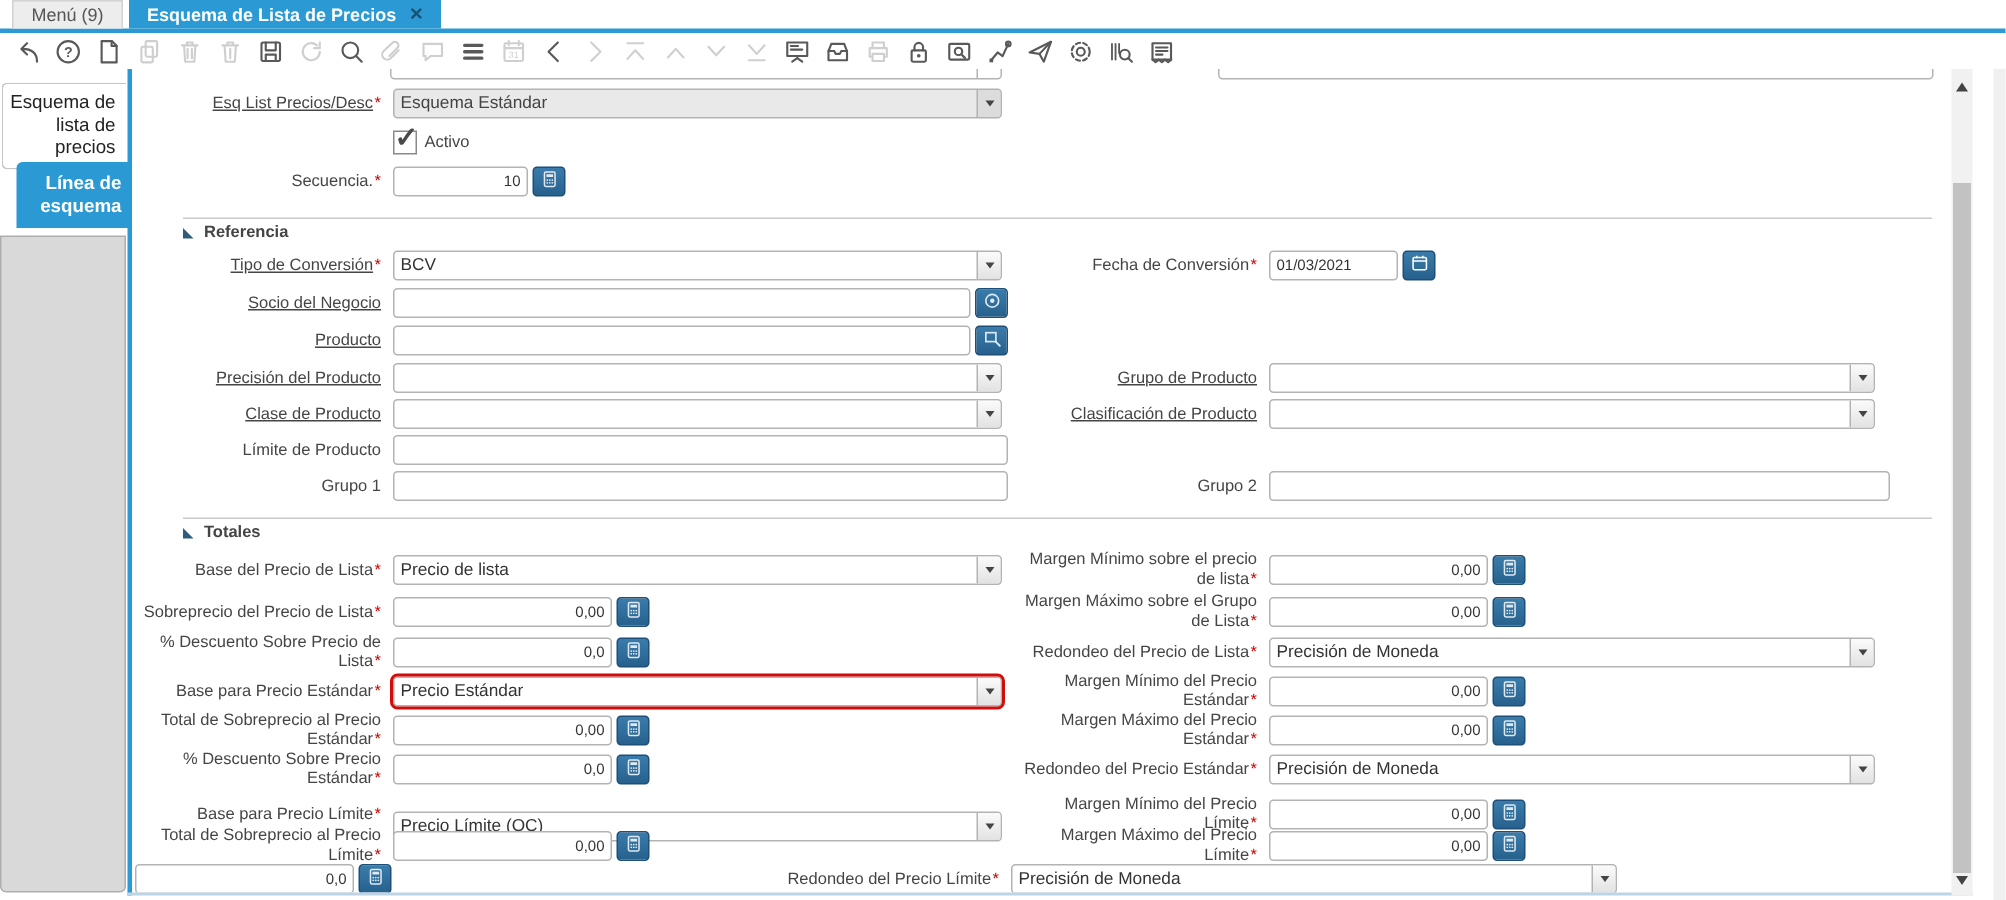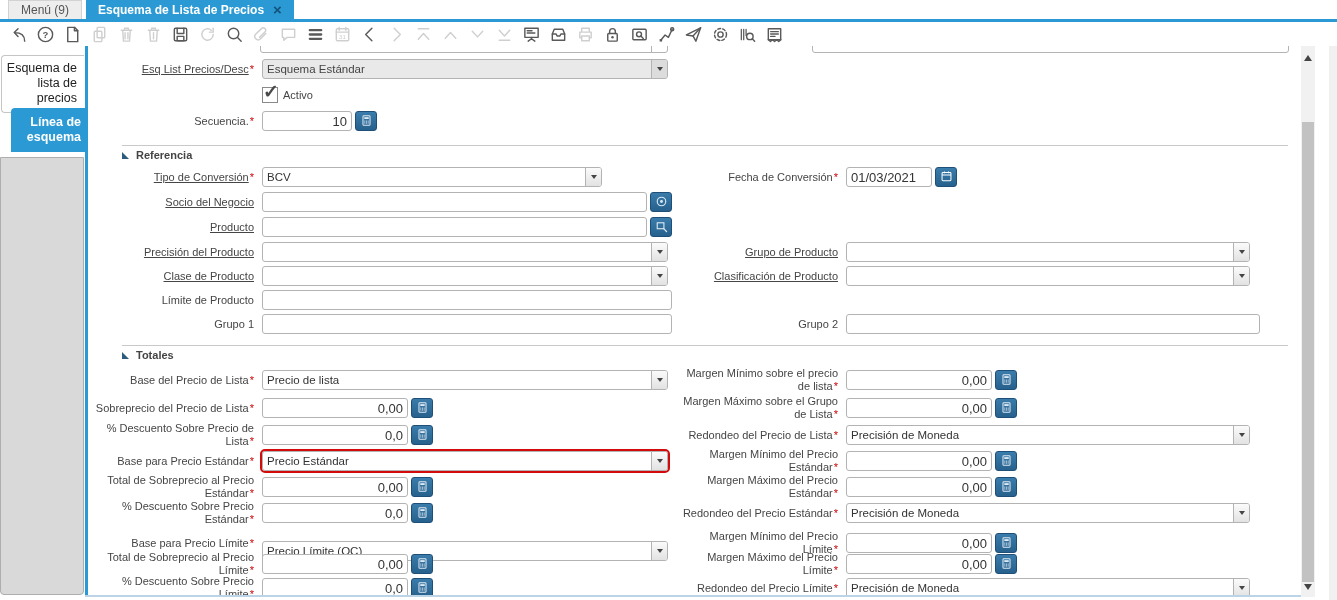--- a/index.html
+++ b/index.html
@@ -45,21 +45,21 @@
   .cell { flex:none; }
   .ll, .rl { width:172px; text-align:right; padding-right:6px; line-height:13px; }
   .lf { width:412px; display:flex; align-items:center; padding-left:2px; }
   .rf { flex:1; display:flex; align-items:center; padding-left:2px; }
   .txt.link { text-decoration:underline; cursor:pointer; }
   .star { color:#cc0000; margin-left:1px; }
   .sline { position:absolute; left:34px; width:1166px; border-top:1px solid #c9c9c9; }
   .shead { position:absolute; left:34px; height:14px; display:flex; align-items:center; font-weight:bold; color:#444; font-size:11px; cursor:pointer; }
   .shead .tri { width:0; height:0; border-bottom:7px solid #2c5d7c; border-right:7px solid transparent; margin-right:7px; }
   .inp { height:20px; border:1px solid #b3b3b3; border-radius:3px; font-family:"Liberation Sans",sans-serif;
-    font-size:13px; color:#333; padding:0 4px; background:#fff; }
+    font-size:10px; color:#333; padding:0 4px; background:#fff; }
   .inp.amt { text-align:right; }
   .combo { height:20px; border:1px solid #b3b3b3; border-radius:3px; background:#fff; display:flex; overflow:hidden; cursor:pointer; }
   .combo .cval { flex:1; font-size:11.5px; color:#333; padding:3px 4px 0 4px; white-space:nowrap; overflow:hidden; }
   .combo .carrow { width:16px; border-left:1px solid #b3b3b3; background:linear-gradient(#fbfbfb,#e2e2e2);
     display:flex; align-items:center; justify-content:center; }
   .combo .tri { width:0; height:0; border-left:3.5px solid transparent; border-right:3.5px solid transparent; border-top:4.5px solid #444; }
   .combo.ro { background:#e9e9e9; }
   .combo.ro .cval { color:#444; }
   .combo.ro .carrow { background:#dcdcdc; }
   .combo.hl { outline:2px solid #d40b0b; }
@@ -302,21 +302,21 @@
       <div class="cell fld rf"></div>
     </div>
     <div class="sline" style="top: 99px;"></div>
     <div class="shead" style="top: 102px;">
       <span class="tri"></span>
       <span>Referencia</span>
     </div>
     <div class="frow" style="top: 120px;">
       <div class="cell lbl ll"><span class="txt link">Tipo de Conversión</span><span class="star">*</span></div>
       <div class="cell fld lf">
-        <div class="combo" style="width: 340px;">
+        <div class="combo" style="width: 406px;">
           <span class="cval">BCV</span>
           <div class="carrow">
             <span class="tri"></span>
           </div>
         </div>
       </div>
       <div class="cell lbl rl"><span class="txt">Fecha de Conversión</span><span class="star">*</span></div>
       <div class="cell fld rf">
         <input class="inp" value="01/03/2021" style="width: 86px;">
         <div class="bbtn">
@@ -594,21 +594,20 @@
         <div class="bbtn">
           <span><svg viewBox="0 0 14 14" width="13" height="13">
               <rect x="3.2" y="1.8" width="7.6" height="10.4" rx="1" fill="none" stroke="#dfe9f2" stroke-width="1.1"></rect>
               <rect x="4.6" y="3.4" width="4.8" height="2" fill="#dfe9f2" stroke="none"></rect>
               <path d="M5.2 7.6h.01M7 7.6h.01M8.8 7.6h.01M5.2 9.6h.01M7 9.6h.01M8.8 9.6h.01" stroke="#dfe9f2" stroke-width="1.3" stroke-linecap="round"></path>
             </svg></span>
         </div>
       </div>
     </div>
     <div class="frow" style="top: 529px;">
-      <div class="cell lbl ll"><span class="txt">% Descuento Sobre Precio Límite</span><span class="star">*</span></div>
       <div class="cell fld lf">
         <input class="inp amt" value="0,0" style="width: 146px;">
         <div class="bbtn">
           <span><svg viewBox="0 0 14 14" width="13" height="13">
               <rect x="3.2" y="1.8" width="7.6" height="10.4" rx="1" fill="none" stroke="#dfe9f2" stroke-width="1.1"></rect>
               <rect x="4.6" y="3.4" width="4.8" height="2" fill="#dfe9f2" stroke="none"></rect>
               <path d="M5.2 7.6h.01M7 7.6h.01M8.8 7.6h.01M5.2 9.6h.01M7 9.6h.01M8.8 9.6h.01" stroke="#dfe9f2" stroke-width="1.3" stroke-linecap="round"></path>
             </svg></span>
         </div>
       </div>

